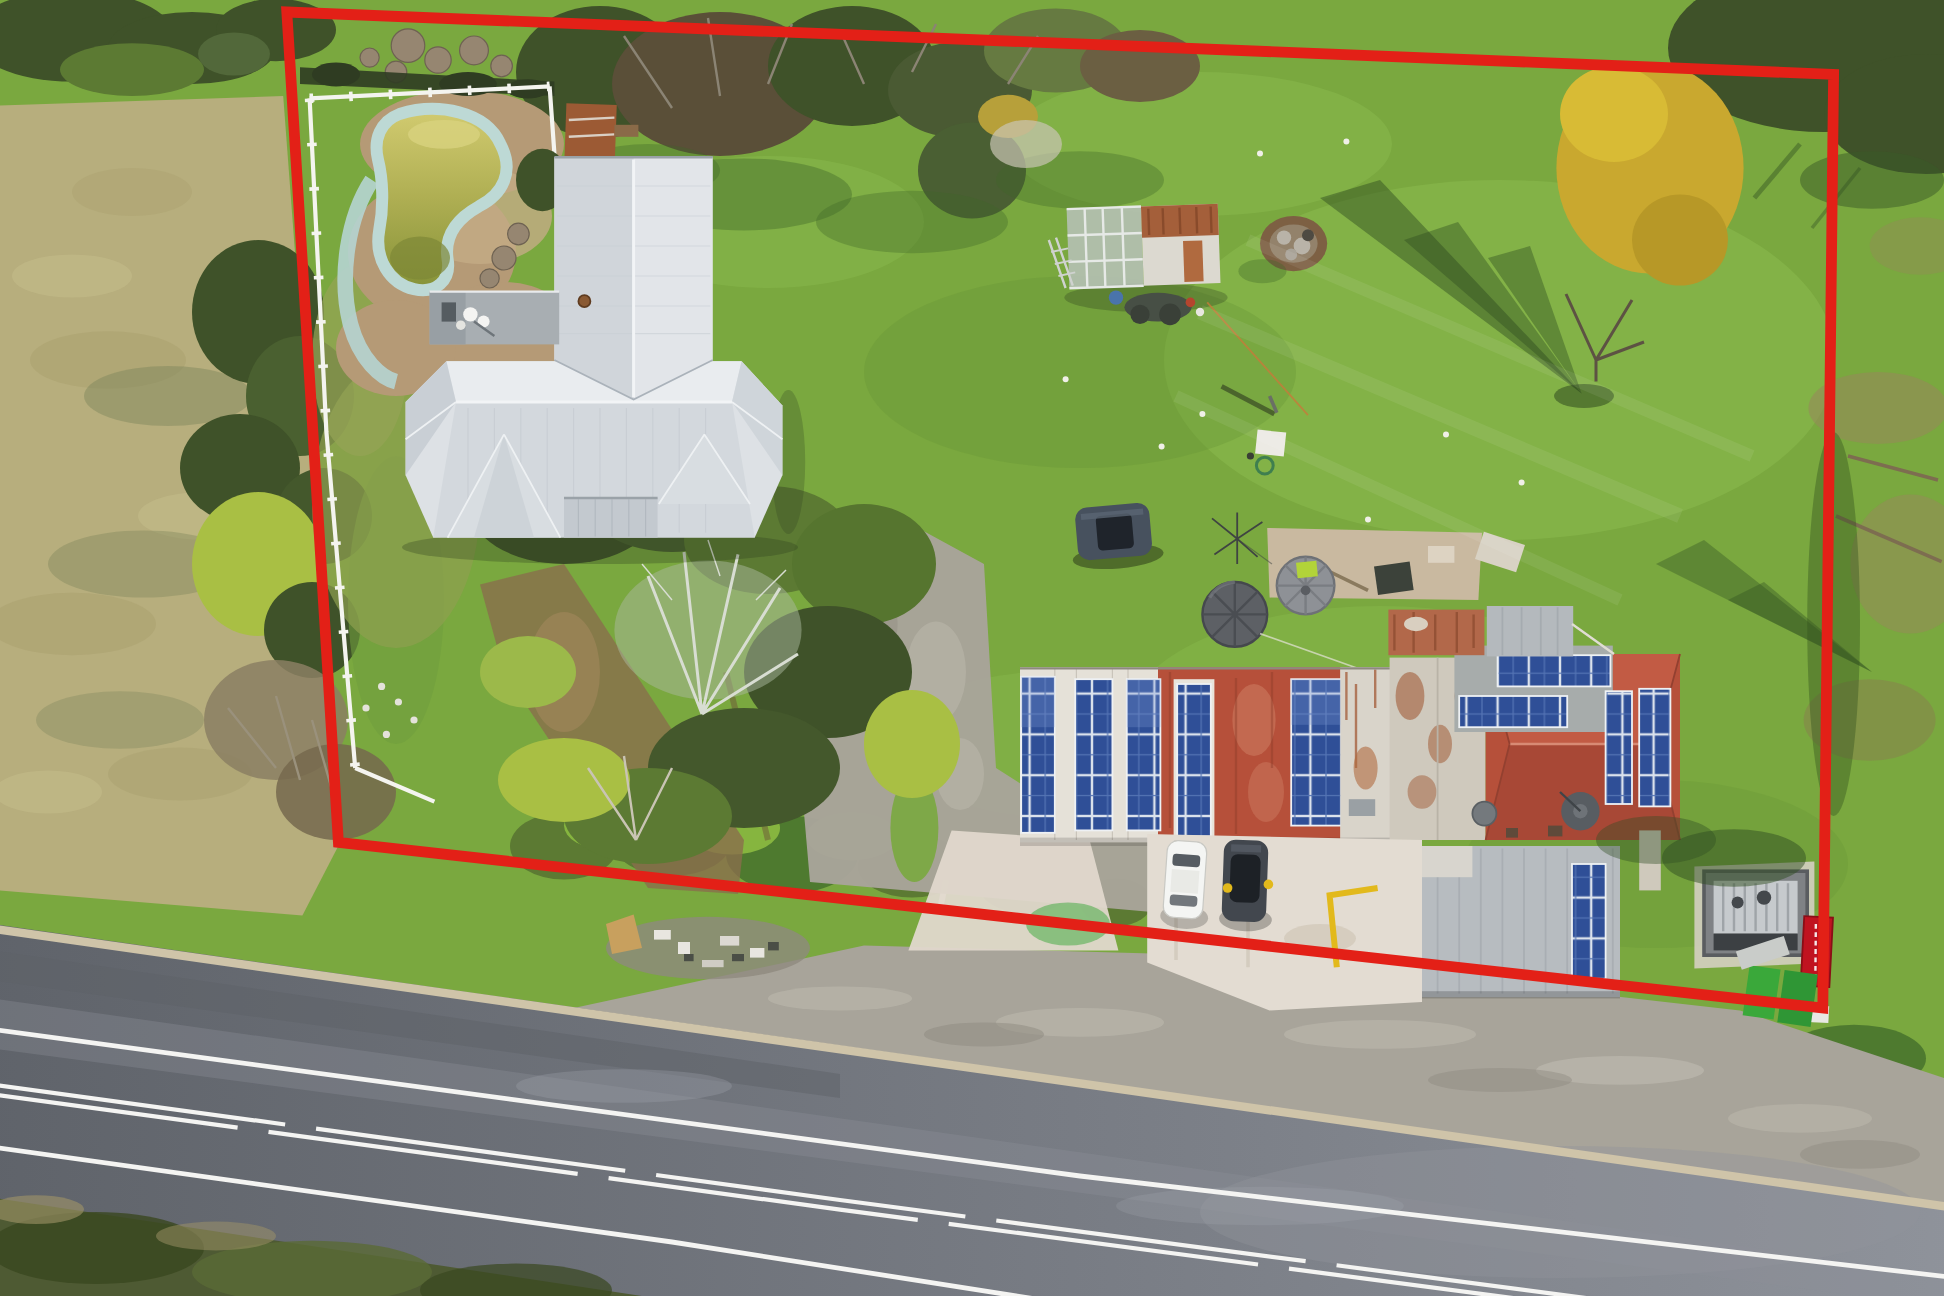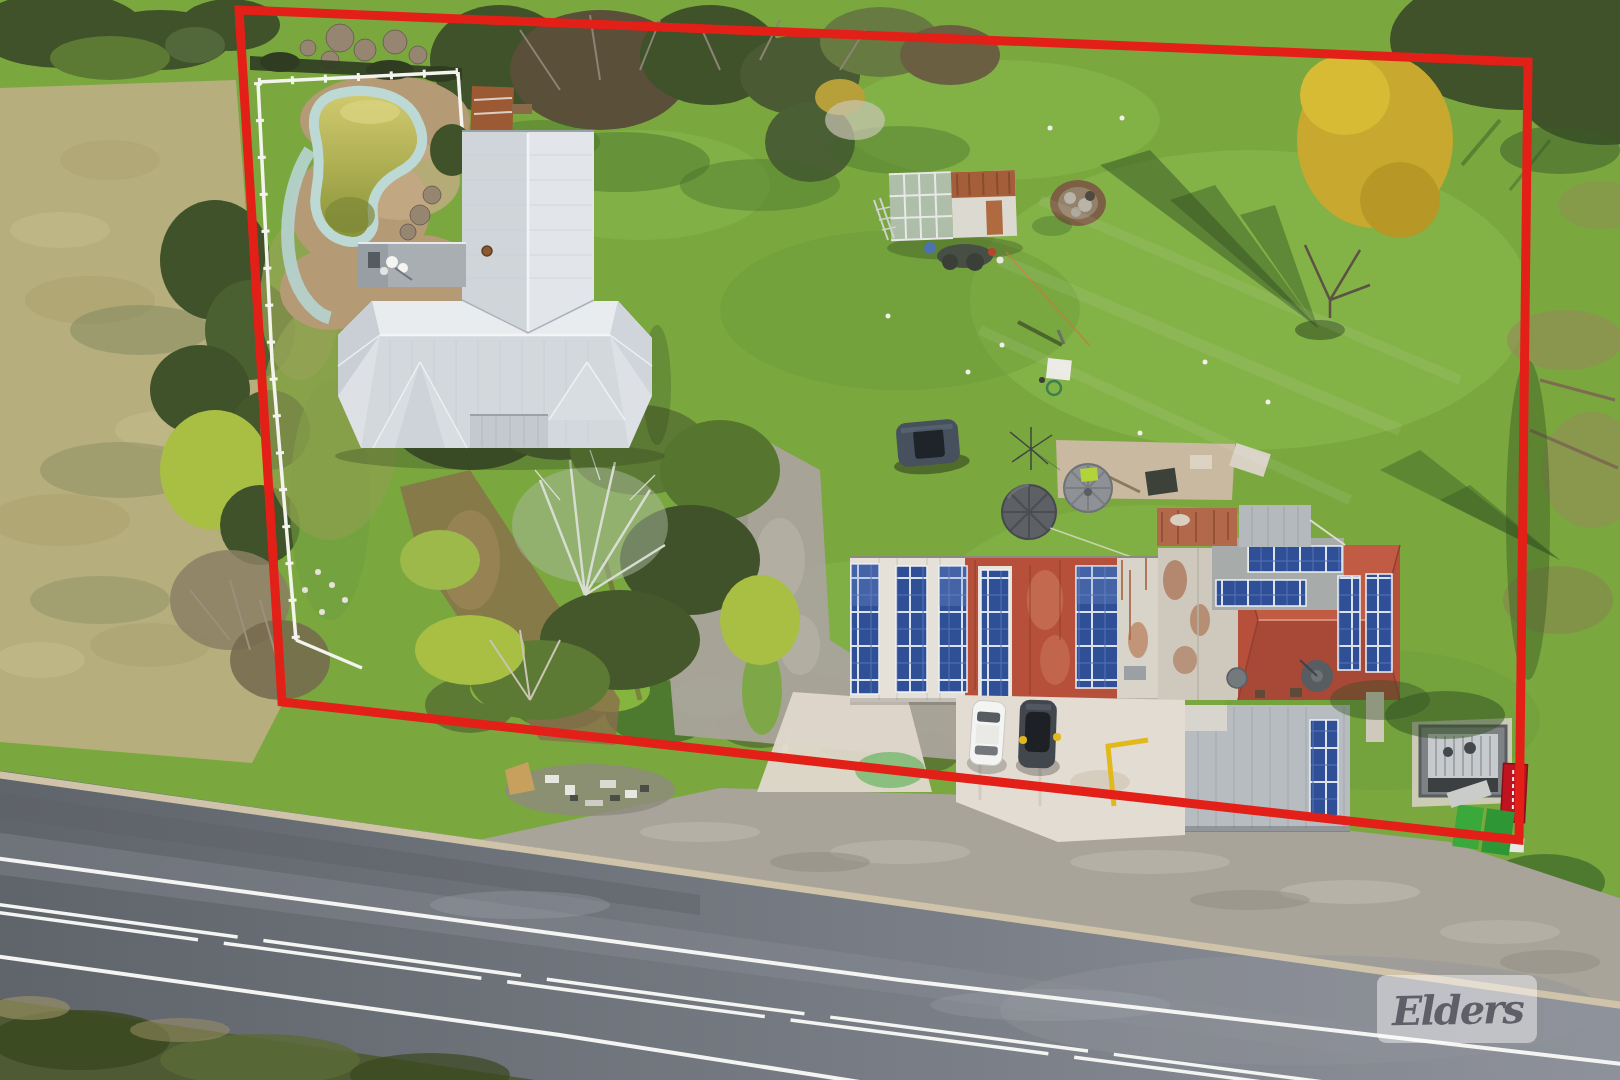--- a/index.html
+++ b/index.html
@@ -532,16 +532,13 @@
   </g>
   <g stroke="#ffffff" opacity=".07">
     <line x1="1000" y1="260" x2="1400" y2="430" stroke-width="12"></line>
     <line x1="1040" y1="200" x2="1460" y2="380" stroke-width="10"></line>
     <line x1="980" y1="330" x2="1350" y2="500" stroke-width="10"></line>
   </g>
 
   <polygon fill="none" style="stroke:var(--red)" stroke-width="9" stroke-linejoin="miter" points="239,10 1528,62 1519,840 282,702"></polygon>
 </svg>
 
-<div class="watermark">
-  <span>Elders</span>
 </div>
-</div>
 
 </body></html>

